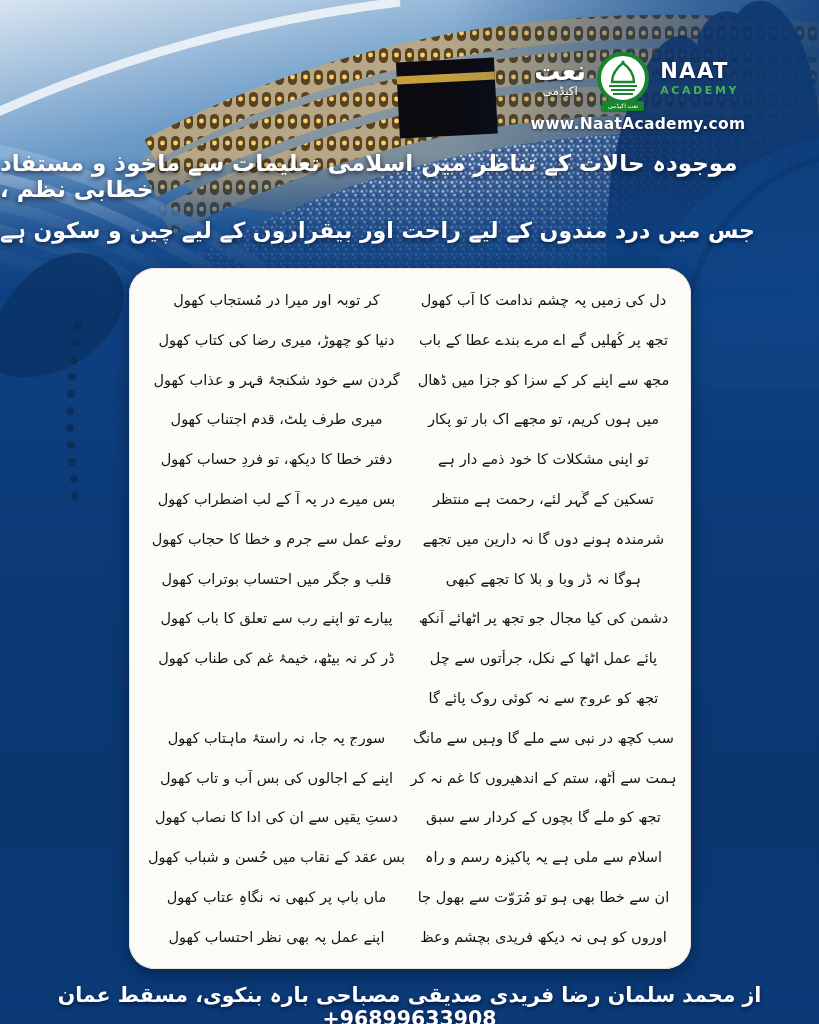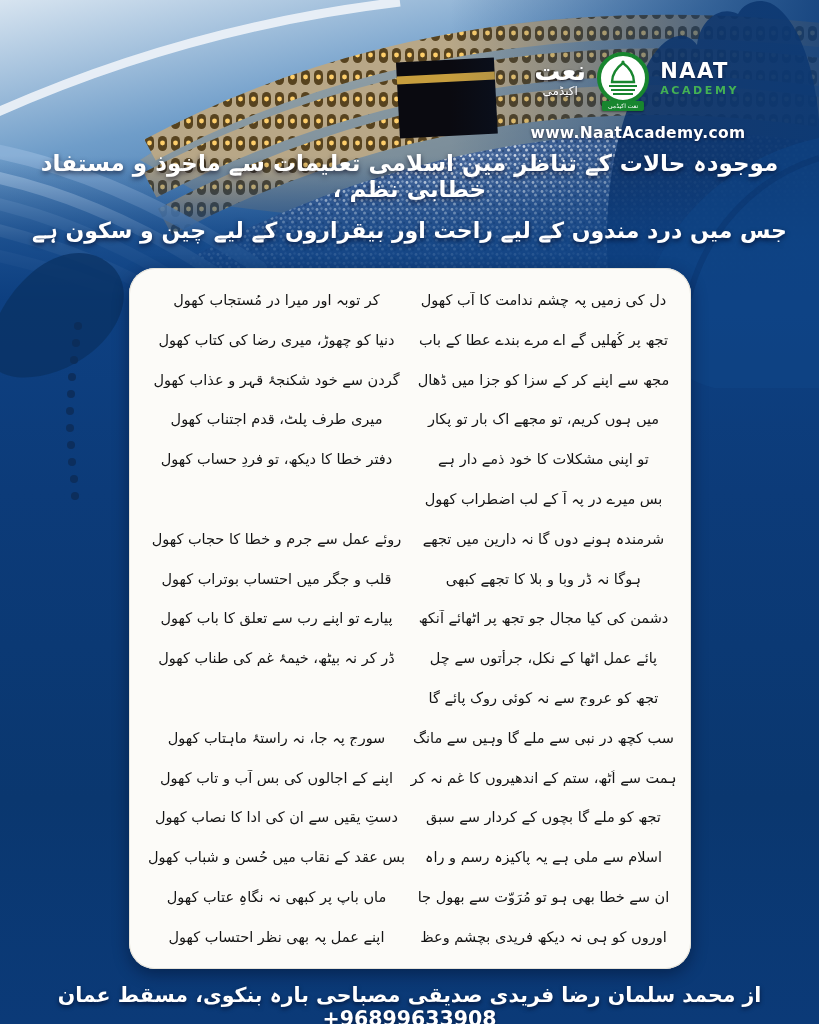--- a/index.html
+++ b/index.html
@@ -16,24 +16,24 @@
   .logo{position:absolute;top:52px;right:80px;display:flex;align-items:center;gap:11px;direction:ltr;}
   .logo-urdu{color:#fff;text-align:center;line-height:1.05;text-shadow:0 1px 3px rgba(0,0,30,.6);}
   .logo-urdu .main{display:block;font-size:26px;font-weight:bold;}
   .logo-urdu .sub{display:block;font-size:12px;font-weight:normal;}
   .emblem{position:relative;width:52px;height:52px;flex:0 0 auto;}
   .emblem .circle{width:44px;height:44px;border-radius:50%;background:#ffffff;border:4px solid #18862f;overflow:hidden;display:flex;align-items:flex-end;justify-content:center;}
   .emblem .ribbon{position:absolute;left:50%;bottom:-7px;transform:translateX(-50%);background:#18862f;color:#fff;font-size:6px;line-height:1;padding:2px 6px;border-radius:2px;white-space:nowrap;box-shadow:0 1px 2px rgba(0,0,0,.4);}
   .logo-en{line-height:1;text-align:left;}
   .logo-en .naat{display:block;font-size:21px;font-weight:bold;color:#ffffff;letter-spacing:1.5px;text-shadow:0 1px 3px rgba(0,0,30,.6);}
   .logo-en .academy{display:block;font-size:11px;font-weight:bold;color:#43b154;letter-spacing:2.6px;margin-top:3px;}
-  .website{position:absolute;top:124px;right:66px;width:230px;text-align:center;color:#fff;font-weight:bold;font-size:15.5px;text-shadow:0 1px 3px rgba(0,0,30,.7);letter-spacing:.3px;}
-
-  
-  .intro{position:absolute;top:150px;left:0;right:0;text-align:center;direction:rtl;color:#fff;}
+  .website{position:absolute;top:115px;right:66px;width:230px;text-align:center;color:#fff;font-weight:bold;font-size:15.5px;text-shadow:0 1px 3px rgba(0,0,30,.7);letter-spacing:.3px;}
+
+  
+  .intro{position:absolute;top:150px;left:0;right:0;text-align:left;direction:rtl;color:#fff;}
   .intro .l1{font-size:23px;font-weight:bold;text-shadow:0 2px 5px rgba(0,0,25,.65);}
   .intro .l2{font-size:22px;font-weight:bold;margin-top:16px;text-shadow:0 2px 5px rgba(0,0,25,.65);}
 
   
   .poem-box{
     position:absolute;left:129px;top:268px;width:562px;height:701px;
     background:#fcfbf8;border-radius:26px;box-sizing:border-box;
     box-shadow:0 5px 16px rgba(0,10,35,.45), inset 0 0 0 1px #e6e3da;
   }
   .poem-rows{height:100%;box-sizing:border-box;padding:12px 14px;display:flex;flex-direction:column;justify-content:space-around;}
@@ -171,20 +171,21 @@
     <span class="hemi first">میں ہوں کریم، تو مجھے اک بار تو پکار</span>
     <span class="hemi second">میری طرف پلٹ، قدمِ اجتناب کھول</span>
   </div>
 
   <div class="row">
     <span class="hemi first">تو اپنی مشکلات کا خود ذمے دار ہے</span>
     <span class="hemi second">دفترِ خطا کا دیکھ، تو فردِ حساب کھول</span>
   </div>
 
   <div class="row">
+    <span class="hemi first">تسکین کے گُہر لئے، رحمت ہے منتظر</span>
     <span class="hemi second">بس میرے در پہ آ کے لبِ اضطراب کھول</span>
   </div>
 
   <div class="row">
     <span class="hemi first">شرمندہ ہونے دوں گا نہ دارین میں تجھے</span>
     <span class="hemi second">روئے عمل سے جرم و خطا کا حجاب کھول</span>
   </div>
 
   <div class="row">
     <span class="hemi first">ہوگا نہ ڈر وبا و بلا کا تجھے کبھی</span>

